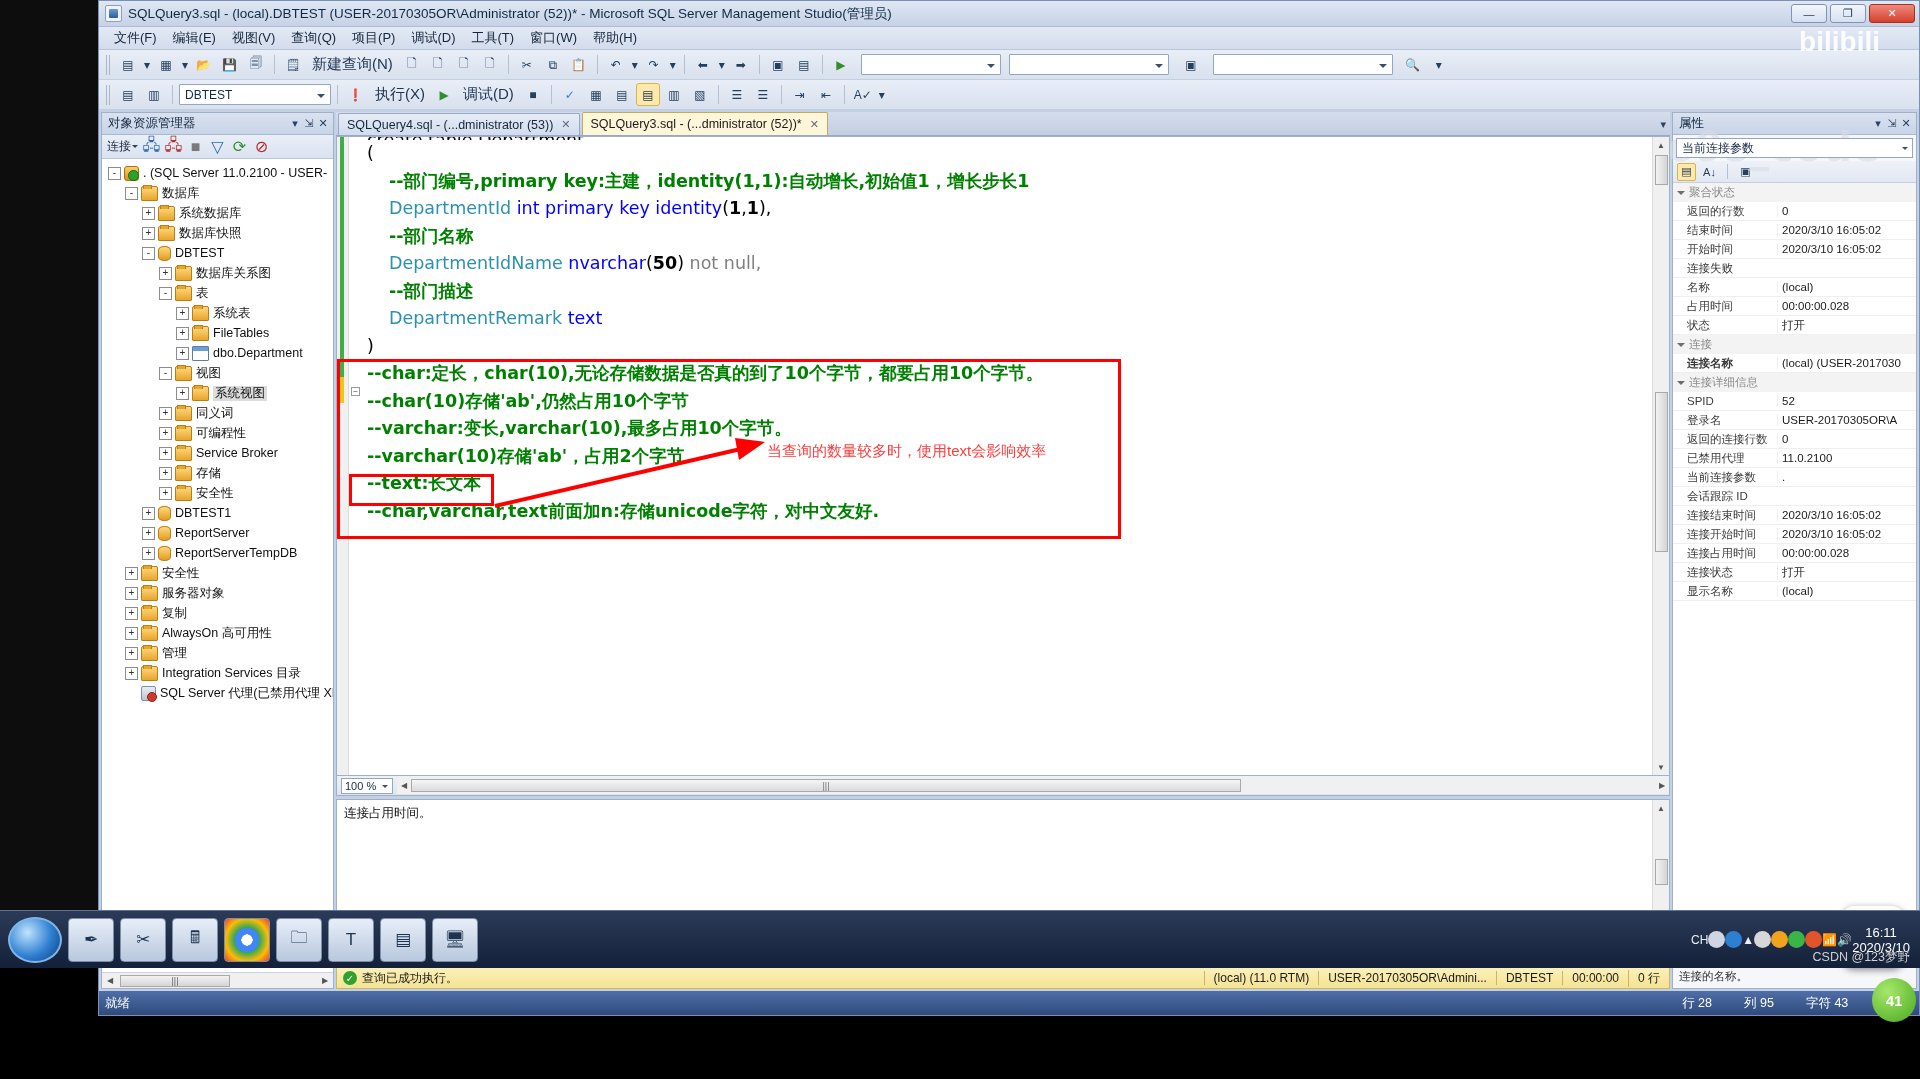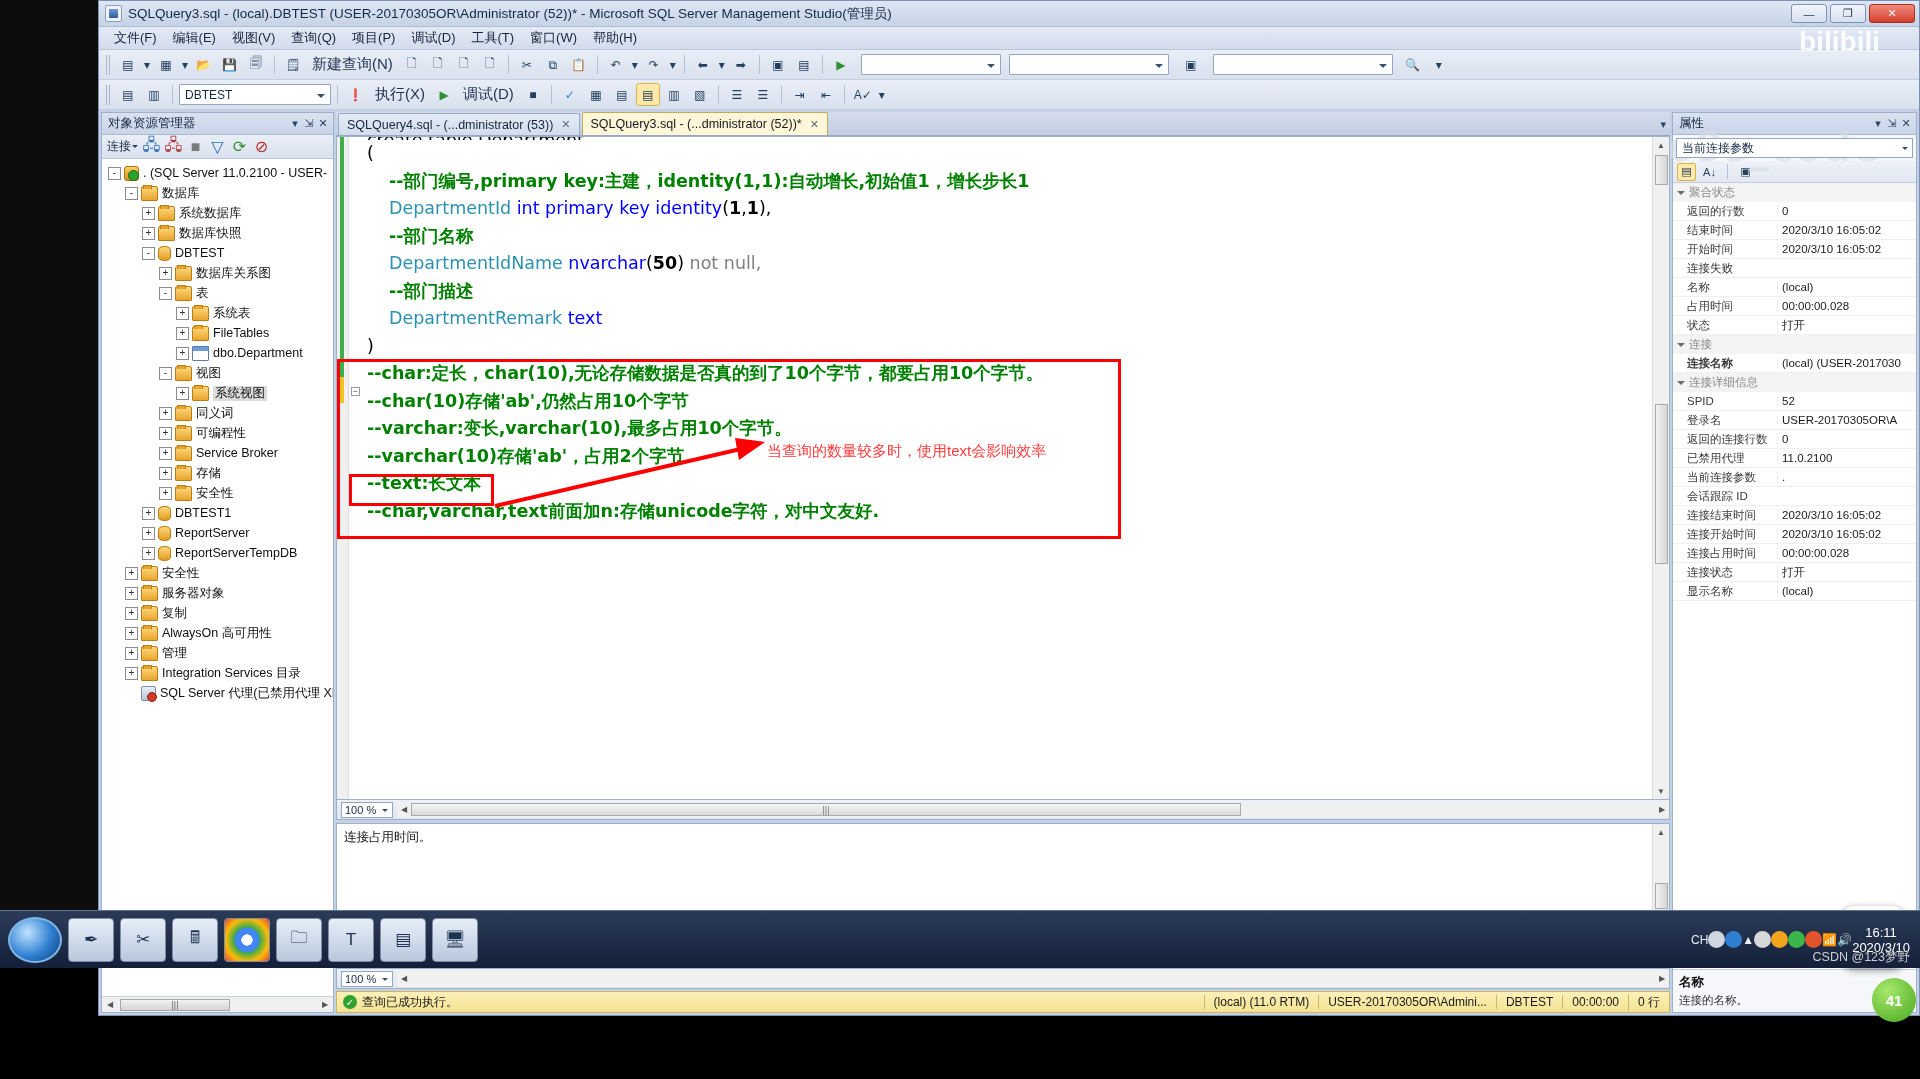--- a/index.html
+++ b/index.html
@@ -671,20 +671,28 @@
               <div class="v">(local)</div>
             </div>
           </div>
         <div class="propfoot">
           <div class="t">名称</div>
           <div class="d">连接的名称。</div>
         </div>
       </div>
     </div>
 
+    <div class="statusbar">
+      <span>就绪</span>
+      <span class="grow"></span>
+      <span class="cell">行 28</span>
+      <span class="cell">列 95</span>
+      <span class="cell">字符 43</span>
+      <span class="cell">Ins</span>
+    </div>
   </div>
 
   <div class="bili">bilibili</div>
 
   <div class="playbtn">
     <div class="tri"></div>
   </div>
   <div class="greenball">41</div>
 
   <div class="taskbar">

